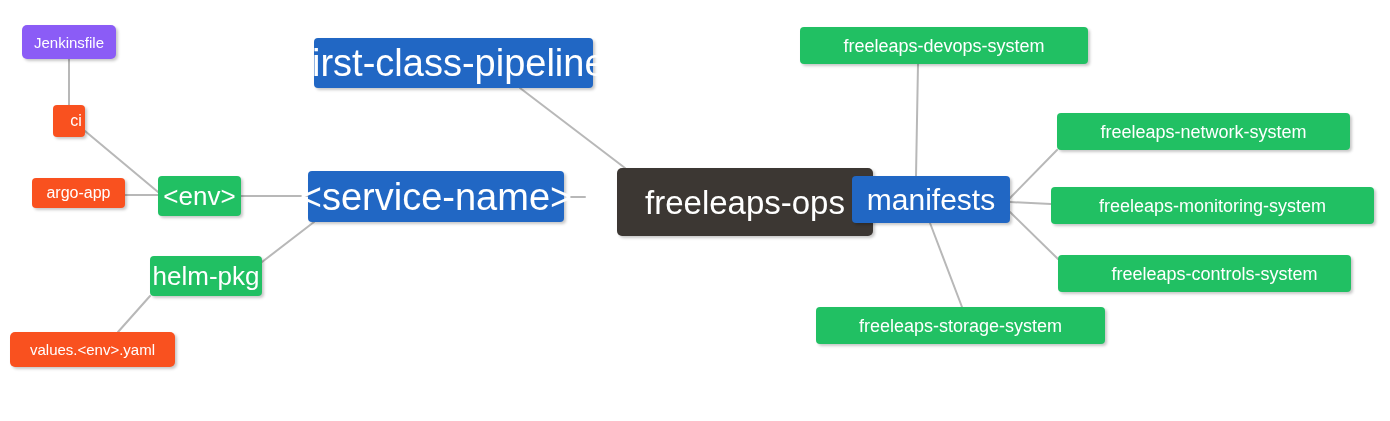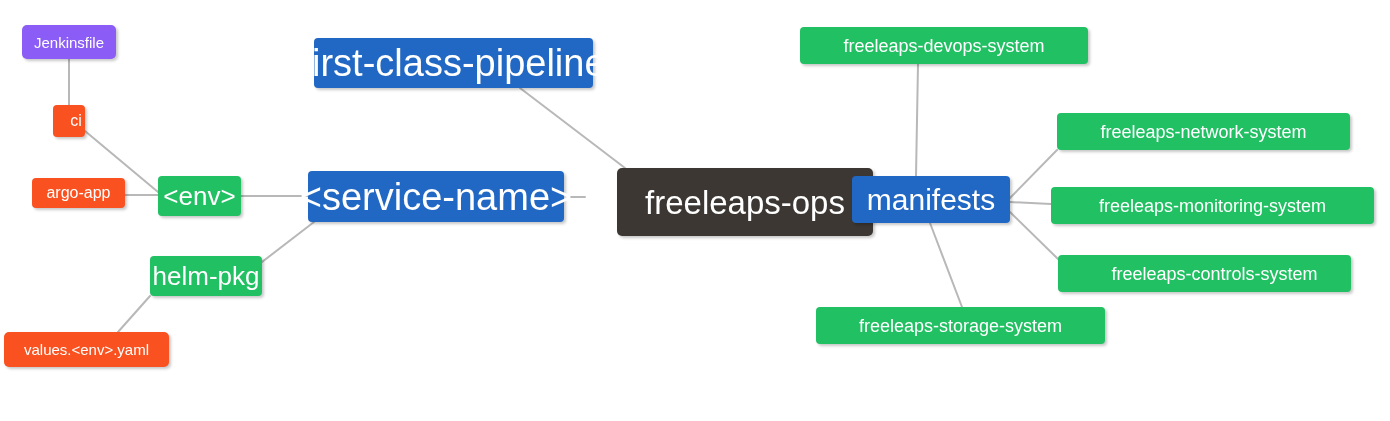--- a/index.html
+++ b/index.html
@@ -112,21 +112,21 @@
       </div>
       <div class="mm-node lvl-red" style="left: 32px; top: 178px; width: 93px; height: 30px; background: rgb(249, 81, 31);">
         <span>argo-app</span>
       </div>
       <div class="mm-node lvl-green-md" style="left: 158px; top: 176px; width: 83px; height: 40px; background: rgb(33, 192, 99);">
         <span>&lt;env&gt;</span>
       </div>
       <div class="mm-node lvl-green-md" style="left: 150px; top: 256px; width: 112px; height: 40px; background: rgb(33, 192, 99);">
         <span>helm-pkg</span>
       </div>
-      <div class="mm-node lvl-red-sm" style="left: 4px; top: 332px; width: 165px; height: 35px; background: rgb(249, 81, 31);">
+      <div class="mm-node lvl-red-sm" style="left: 10px; top: 332px; width: 165px; height: 35px; background: rgb(249, 81, 31);">
         <span>values.&lt;env&gt;.yaml</span>
       </div>
       <div class="mm-node lvl-blue" style="left: 308px; top: 171px; width: 256px; height: 51px; background: rgb(33, 103, 196);">
         <span>&lt;service-name&gt;</span>
       </div>
       <div class="mm-node lvl-blue" style="left: 314px; top: 38px; width: 279px; height: 50px; background: rgb(33, 103, 196);">
         <span>first-class-pipeline</span>
       </div>
       <div class="mm-node lvl-root" style="left: 585px; top: 168px; width: 256px; height: 68px; background: rgb(60, 55, 51); margin-left: 32px;">
         <span>freeleaps-ops</span>

